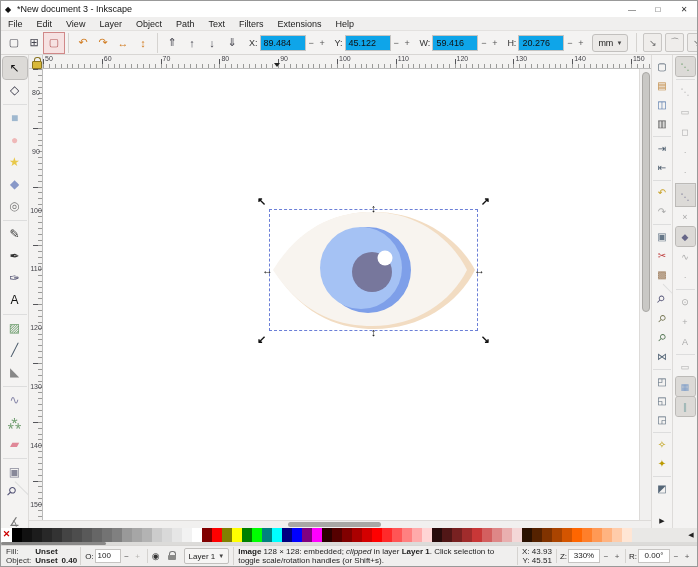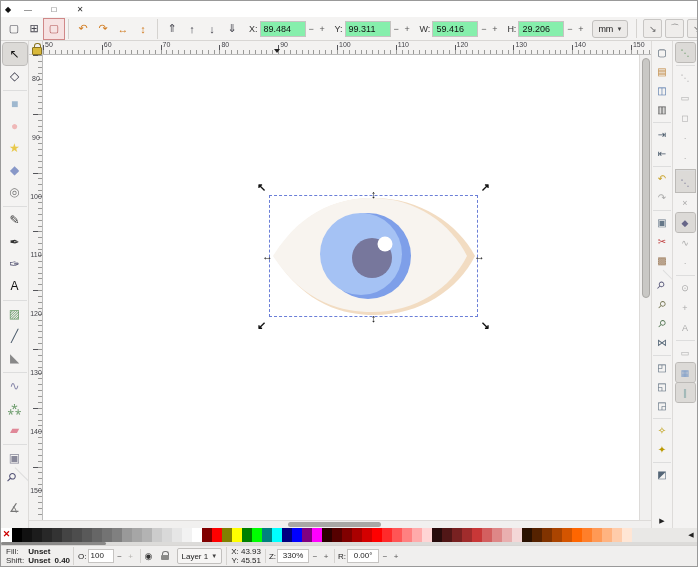--- a/index.html
+++ b/index.html
@@ -18,21 +18,21 @@
   
   .menubar { height:14px; background:#f0efee; display:flex; align-items:center; font-size:9px; border-bottom:1px solid #e3e1df; flex-shrink:0; }
   .menubar .mitem { padding:0 7px; height:14px; line-height:14px; color:#222; }
   
   .toolctrl { height:24px; background:#f4f3f2; border-bottom:1px solid #d8d6d4; display:flex; align-items:center; padding:0 3px; font-size:9px; flex-shrink:0; }
   .toolctrl .ticon { width:20px; height:20px; display:flex; align-items:center; justify-content:center; font-size:11px; flex-shrink:0; }
   .toolctrl .ticon.sep { border-left:1px solid #d5d3d0; margin-left:4px; padding-left:4px; width:25px; }
   .toolctrl .ticon.flash { background:#f6e2e2; outline:1px solid #d08888; }
   .fieldgrp { display:flex; align-items:center; margin-left:7px; }
   .fieldgrp .flabel { color:#333; margin-right:2px; }
-  .fieldbox { width:46px; height:16px; background:#86efac; border:1px solid #c6c4c2; font-size:9px; line-height:14px; padding-left:3px; color:#111; }
+  .fieldbox { width:46px; height:16px; background:#0ea5e9; border:1px solid #c6c4c2; font-size:9px; line-height:14px; padding-left:3px; color:#111; }
   .spin { width:11px; height:16px; display:flex; align-items:center; justify-content:center; color:#555; font-size:9px; }
   .lockicon { width:9px; height:11px; position:relative; margin:0 4px; }
   .lockicon::before { content:""; position:absolute; left:1px; top:0; width:6px; height:6px; border:1.5px solid #7a7a78; border-bottom:none; border-radius:4px 4px 0 0; }
   .lockicon::after { content:""; position:absolute; left:0; top:5px; width:9px; height:6px; background:#8a8a88; border-radius:1px; }
   .unitbtn { height:18px; background:#eceae8; border:1px solid #c2c0be; border-radius:3px; display:flex; align-items:center; padding:0 5px; margin-left:6px; font-size:9px; color:#222; gap:3px; }
   .unitbtn .uarrow { font-size:6px; color:#444; }
   .tctoggles { display:flex; margin-left:8px; border-left:1px solid #d5d3d0; padding-left:6px; gap:3px; }
   .toggbtn { width:19px; height:19px; border:1px solid #c8c6c4; background:#efedeb; border-radius:2px; display:flex; align-items:center; justify-content:center; font-size:9px; color:#666; }
   
   .main { flex:1; display:flex; min-height:0; }
@@ -114,25 +114,39 @@
   .zrbox { width:32px; height:14px; background:#fff; border:1px solid #c6c4c2; line-height:12px; text-align:center; }
   .rot45 { transform:rotate(45deg); display:inline-block; }
 </style>
 </head>
 <body>
 
 <div class="window">
 
   <div class="titlebar">
     <span class="appicon">◆</span>
+    <span class="title">*New document 3 - Inkscape</span>
     <span class="winbtn">—</span>
     <span class="winbtn">□</span>
     <span class="winbtn">✕</span>
   </div>
 
+  <div class="menubar">
+
+  <span class="mitem">File</span>
+      <span class="mitem">Edit</span>
+      <span class="mitem">View</span>
+      <span class="mitem">Layer</span>
+      <span class="mitem">Object</span>
+      <span class="mitem">Path</span>
+      <span class="mitem">Text</span>
+      <span class="mitem">Filters</span>
+      <span class="mitem">Extensions</span>
+      <span class="mitem">Help</span>
+    </div>
 
   <div class="toolctrl">
     <span style="display:flex;align-items:center;">
 
     <span class="ticon" style="color: rgb(69, 69, 79);">
           <i style="font-style:normal">▢</i>
         </span>
         <span class="ticon" style="color: rgb(69, 69, 79);">
           <i style="font-style:normal">⊞</i>
         </span>
@@ -167,33 +181,33 @@
     <span style="display:flex;align-items:center;">
 
     <span class="fieldgrp">
           <span class="flabel">X:</span>
           <span class="fieldbox">89.484</span>
           <span class="spin">−</span>
           <span class="spin">+</span>
         </span>
         <span class="fieldgrp">
           <span class="flabel">Y:</span>
-          <span class="fieldbox">99.311</span>
+          <span class="fieldbox">45.122</span>
           <span class="spin">−</span>
           <span class="spin">+</span>
         </span>
         <span class="fieldgrp">
           <span class="flabel">W:</span>
           <span class="fieldbox">59.416</span>
           <span class="spin">−</span>
           <span class="spin">+</span>
         </span>
         <span class="fieldgrp">
           <span class="flabel">H:</span>
-          <span class="fieldbox">29.206</span>
+          <span class="fieldbox">20.276</span>
           <span class="spin">−</span>
           <span class="spin">+</span>
         </span>
       </span>
     <span class="lockicon" style="order:5"></span>
     <span class="unitbtn">
       <span>mm</span>
       <span class="uarrow">▼</span>
     </span>
     <span class="tctoggles">
@@ -534,36 +548,37 @@
     <div class="palscroll">
       <div class="palthumb"></div>
     </div>
   </div>
 
   <div class="statusbar">
     <div class="fsblock">
       <span class="lab">Fill:</span>
       <span class="val">Unset</span>
       <span></span>
-      <span class="lab">Shift:</span>
+      <span class="lab">Object:</span>
       <span class="val">Unset</span>
       <span class="val">0.40</span>
     </div>
     <div class="opblock">
       <span>O:</span>
       <span class="opbox">100</span>
       <span class="sspin">−</span>
       <span class="sspin dim">+</span>
     </div>
     <span class="sbicon">◉</span>
     <span class="slock"></span>
     <span class="layersel">
       <span>Layer 1</span>
       <span class="larrow">▼</span>
     </span>
+    <div class="statusmsg"><span style="font-weight: bold;">Image</span><span> 128 × 128: embedded; </span><span style="font-style: italic;">clipped</span><span> in layer </span><span style="font-weight: bold;">Layer 1</span><span>. Click selection to toggle scale/rotation handles (or Shift+s).</span></div>
     <div class="coordblock">
       <div><span>X:</span> <span>43.93</span></div>
       <div><span>Y:</span> <span>45.51</span></div>
     </div>
     <div class="zrblock">
       <span>Z:</span>
       <span class="zrbox">330%</span>
       <span class="sspin">−</span>
       <span class="sspin">+</span>
     </div>

